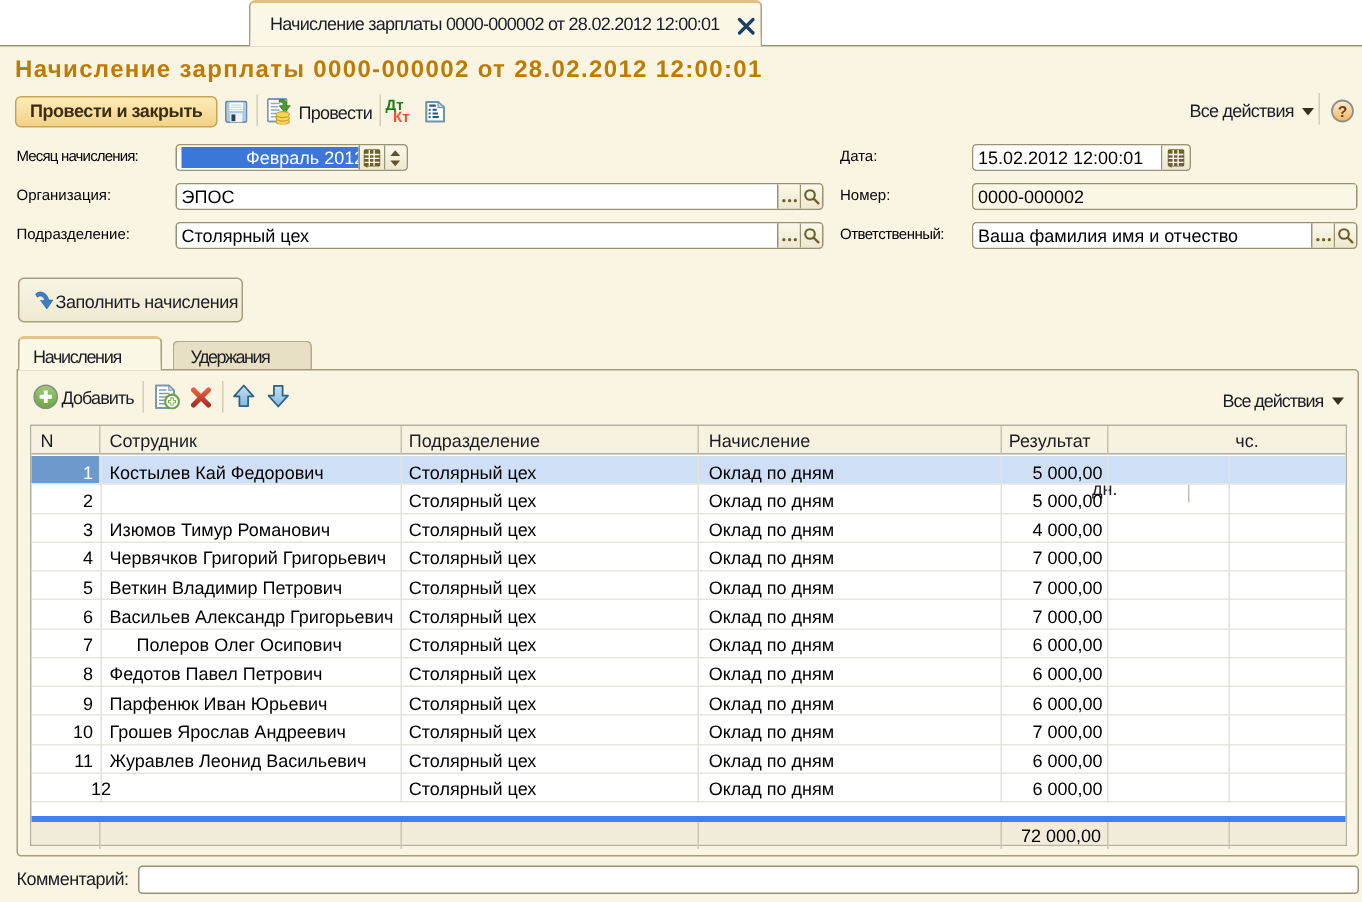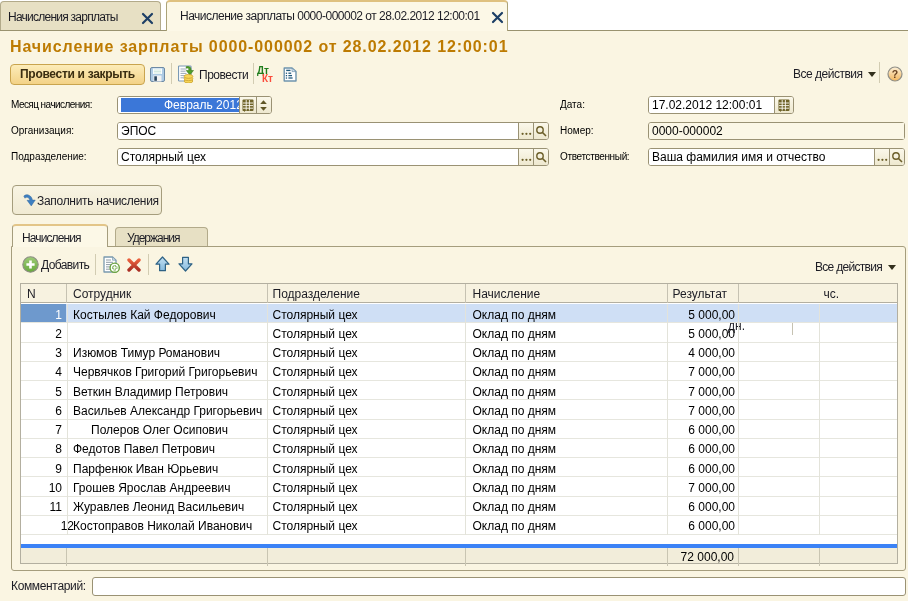--- a/index.html
+++ b/index.html
@@ -58,26 +58,20 @@
 
 
 #clabel { position:absolute; left:11px; top:579px; font-size:12px; letter-spacing:-0.35px; color:#1c1c24; }
 #cfield { position:absolute; left:92px; top:577px; width:814px; height:19px; background:#fff; border:1px solid #9a9274; border-radius:3px; }
 </style>
 </head>
 <body>
 
 <div id="tabstrip">
   <div class="line"></div>
-  <div class="tab1">
-    <span class="txt">Начисления зарплаты</span>
-    <svg class="xclose" style="left:140px;top:10px;" viewBox="0 0 13 13">
-        <path d="M2 2 L11 11 M11 2 L2 11" stroke="#1d3f66" stroke-width="2.2" stroke-linecap="round"></path>
-      </svg>
-  </div>
   <div class="tab2">
     <span class="txt">Начисление зарплаты 0000-000002 от 28.02.2012 12:00:01</span>
     <svg class="xclose" style="left:324px;top:9px;" viewBox="0 0 13 13">
         <path d="M2 2 L11 11 M11 2 L2 11" stroke="#1d3f66" stroke-width="2.2" stroke-linecap="round"></path>
       </svg>
   </div>
 </div>
 
 <div id="title">Начисление зарплаты 0000-000002 от 28.02.2012 12:00:01</div>
 
@@ -175,21 +169,21 @@
   <div class="btn" style="width:15px;border-radius:0 2px 2px 0;">
     <svg width="12" height="12" style="position:absolute;left:1px;top:2px;" viewBox="0 0 12 12">
         <circle cx="5" cy="5" r="3.2" fill="none" stroke="#6b5e28" stroke-width="1.4"></circle>
         <path d="M7.5 7.5 L11 11" stroke="#6b5e28" stroke-width="1.6"></path>
       </svg>
   </div>
 </div>
 
 <div class="flabel" style="left:560px;top:99px;">Дата:</div>
 <div class="fgroup" style="left:648px;top:96px;width:146px;">
-  <div class="inp">17.02.2012 12:00:01</div>
+  <div class="inp">15.02.2012 12:00:01</div>
   <div class="btn" style="width:19px;border-radius:0 2px 2px 0;">
     <svg width="14" height="15" style="position:absolute;left:2px;top:1px;" viewBox="0 0 14 15">
         <rect x="1.5" y="1.5" width="11" height="11.5" rx="1" fill="#6f6328"></rect>
         <path d="M2 5h10M2 7.6h10M2 10.2h10M5.2 2v10.5M8.4 2v10.5" stroke="#fdfbf2" stroke-width="0.9"></path>
         <path d="M1.5 12 L4 14 L4 12 Z" fill="#6f6328"></path>
       </svg>
   </div>
 </div>
 
 <div class="flabel" style="left:560px;top:125px;">Номер:</div>
@@ -362,21 +356,20 @@
   </div>
       <div class="row" style="top:212.5px;">
     <div class="cell num" style="left:0;width:45px;padding-right:4px;">11</div>
     <div class="cell" style="left:46px;width:200px;padding-left:6px;">Журавлев Леонид Васильевич</div>
     <div class="cell" style="left:246.5px;width:198px;padding-left:5px;">Столярный цех</div>
     <div class="cell" style="left:444.5px;width:202px;padding-left:7px;">Оклад по дням</div>
     <div class="cell num" style="left:646.5px;width:71px;padding-right:3.5px;">6 000,00</div>
   </div>
       <div class="row" style="top:231.75px;">
     <div class="cell num" style="left:0;width:57px;padding-right:4px;">12</div>
-    <div class="cell" style="left:46px;width:200px;padding-left:6px;">Костоправов Николай Иванович</div>
     <div class="cell" style="left:246.5px;width:198px;padding-left:5px;">Столярный цех</div>
     <div class="cell" style="left:444.5px;width:202px;padding-left:7px;">Оклад по дням</div>
     <div class="cell num" style="left:646.5px;width:71px;padding-right:3.5px;">6 000,00</div>
   </div>
       <div class="grid-v" style="left:45.5px;"></div>
       <div class="grid-v" style="left:246px;"></div>
       <div class="grid-v" style="left:444px;"></div>
       <div class="grid-v" style="left:646px;"></div>
       <div class="grid-v" style="left:717px;"></div>
       <div class="grid-v" style="left:798px;"></div>

